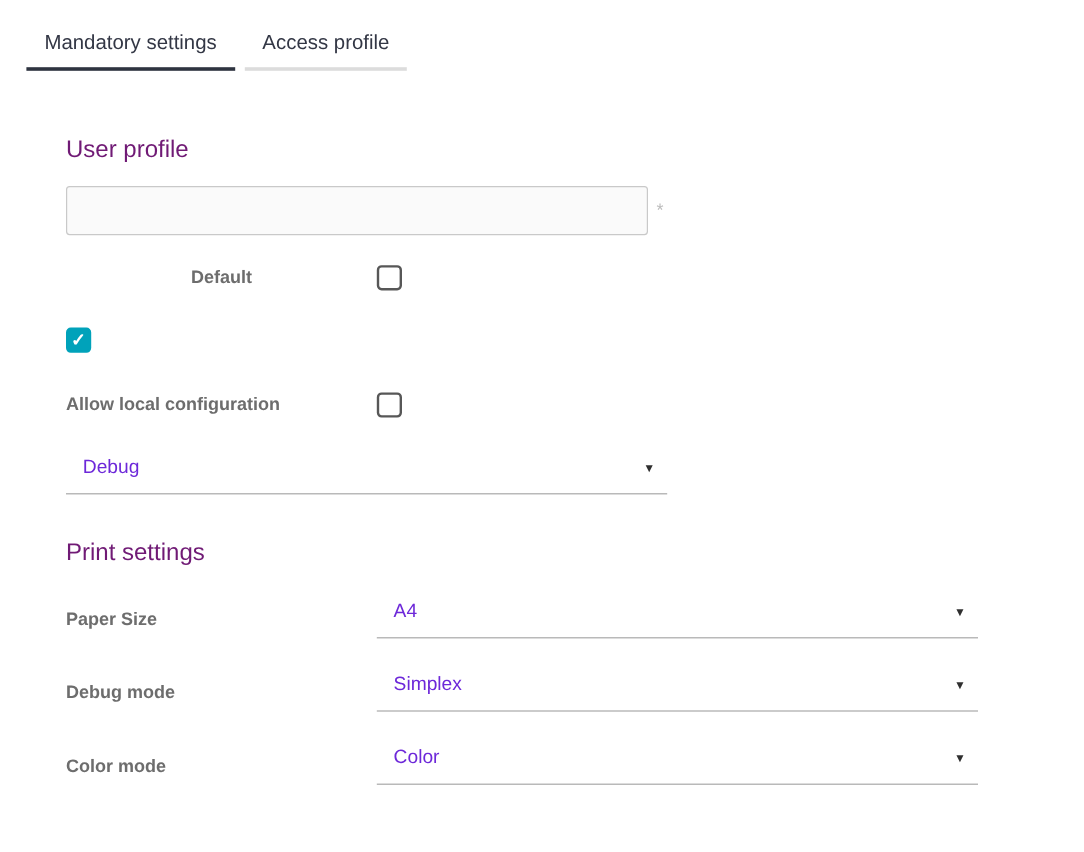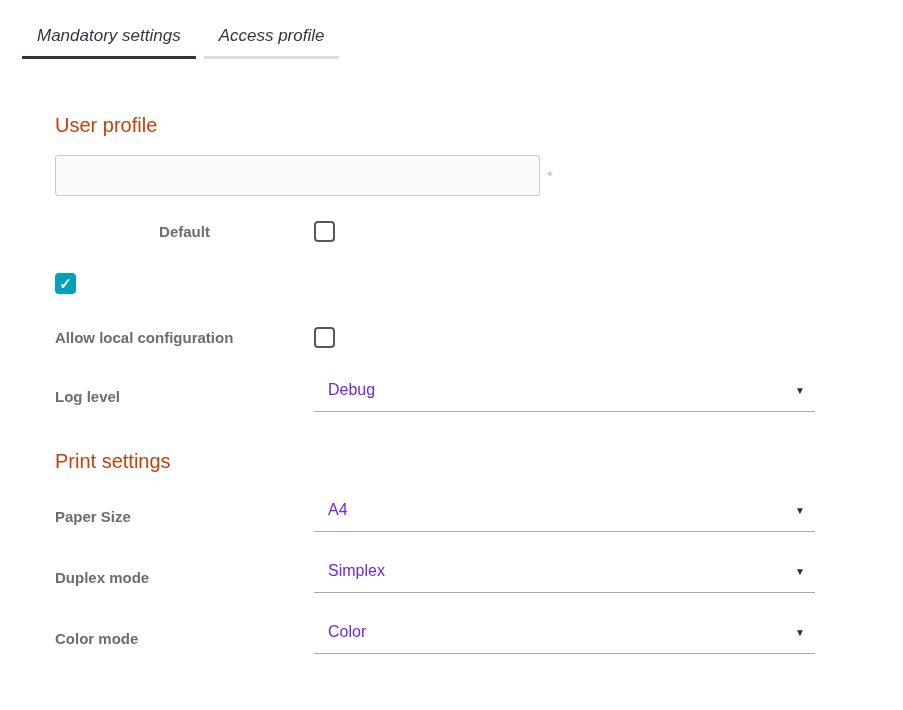--- a/index.html
+++ b/index.html
@@ -1,36 +1,36 @@
 <!DOCTYPE html>
 <html><head>
 <meta charset="utf-8">
 <style>
   * { box-sizing: border-box; margin: 0; padding: 0; }
   html, body { width: 903px; height: 710px; background: #ffffff; overflow: hidden; }
   body { font-family: "Liberation Sans", sans-serif; }
 
   
-  .tabs { display: flex; gap: 8px; margin: 22px 0 0 22px; font-style: italic; }
+  .tabs { display: flex; gap: 8px; margin: 22px 0 0 22px; }
   .tab {
     font-size: 17px;
     color: #333745;
     padding: 4px 15px 10px;
     border-bottom: 3px solid transparent;
     cursor: pointer;
     white-space: nowrap;
   }
   .tab.active { border-bottom-color: #2e3440; }
   .tab.inactive { border-bottom-color: #dcdcdc; }
 
   
   .section-heading {
     font-size: 20px;
     font-weight: 400;
-    color: #c2410c;
+    color: #701a75;
     margin-left: 55px;
   }
   .heading-user-profile { margin-top: 55px; }
   .heading-print-settings { margin-top: 38px; }
 
   
   .row { display: flex; align-items: center; margin-left: 55px; }
   .row-label {
     width: 259px;
     flex: 0 0 259px;
@@ -134,39 +134,38 @@
 </div>
 
 <div class="row row-allow">
   <div class="row-label">Allow local configuration</div>
   <div class="checkbox">
     
   </div>
 </div>
 
 <div class="row row-log">
-  <div class="row-label">Log level</div>
   <div class="select">
     <span class="select-value">Debug</span>
     <span class="select-arrow">▼</span>
   </div>
 </div>
 
 <div class="section-heading heading-print-settings">Print settings</div>
 
 <div class="row row-paper">
   <div class="row-label">Paper Size</div>
   <div class="select">
     <span class="select-value">A4</span>
     <span class="select-arrow">▼</span>
   </div>
 </div>
 
 <div class="row row-duplex">
-  <div class="row-label">Duplex mode</div>
+  <div class="row-label">Debug mode</div>
   <div class="select">
     <span class="select-value">Simplex</span>
     <span class="select-arrow">▼</span>
   </div>
 </div>
 
 <div class="row row-color">
   <div class="row-label">Color mode</div>
   <div class="select">
     <span class="select-value">Color</span>

